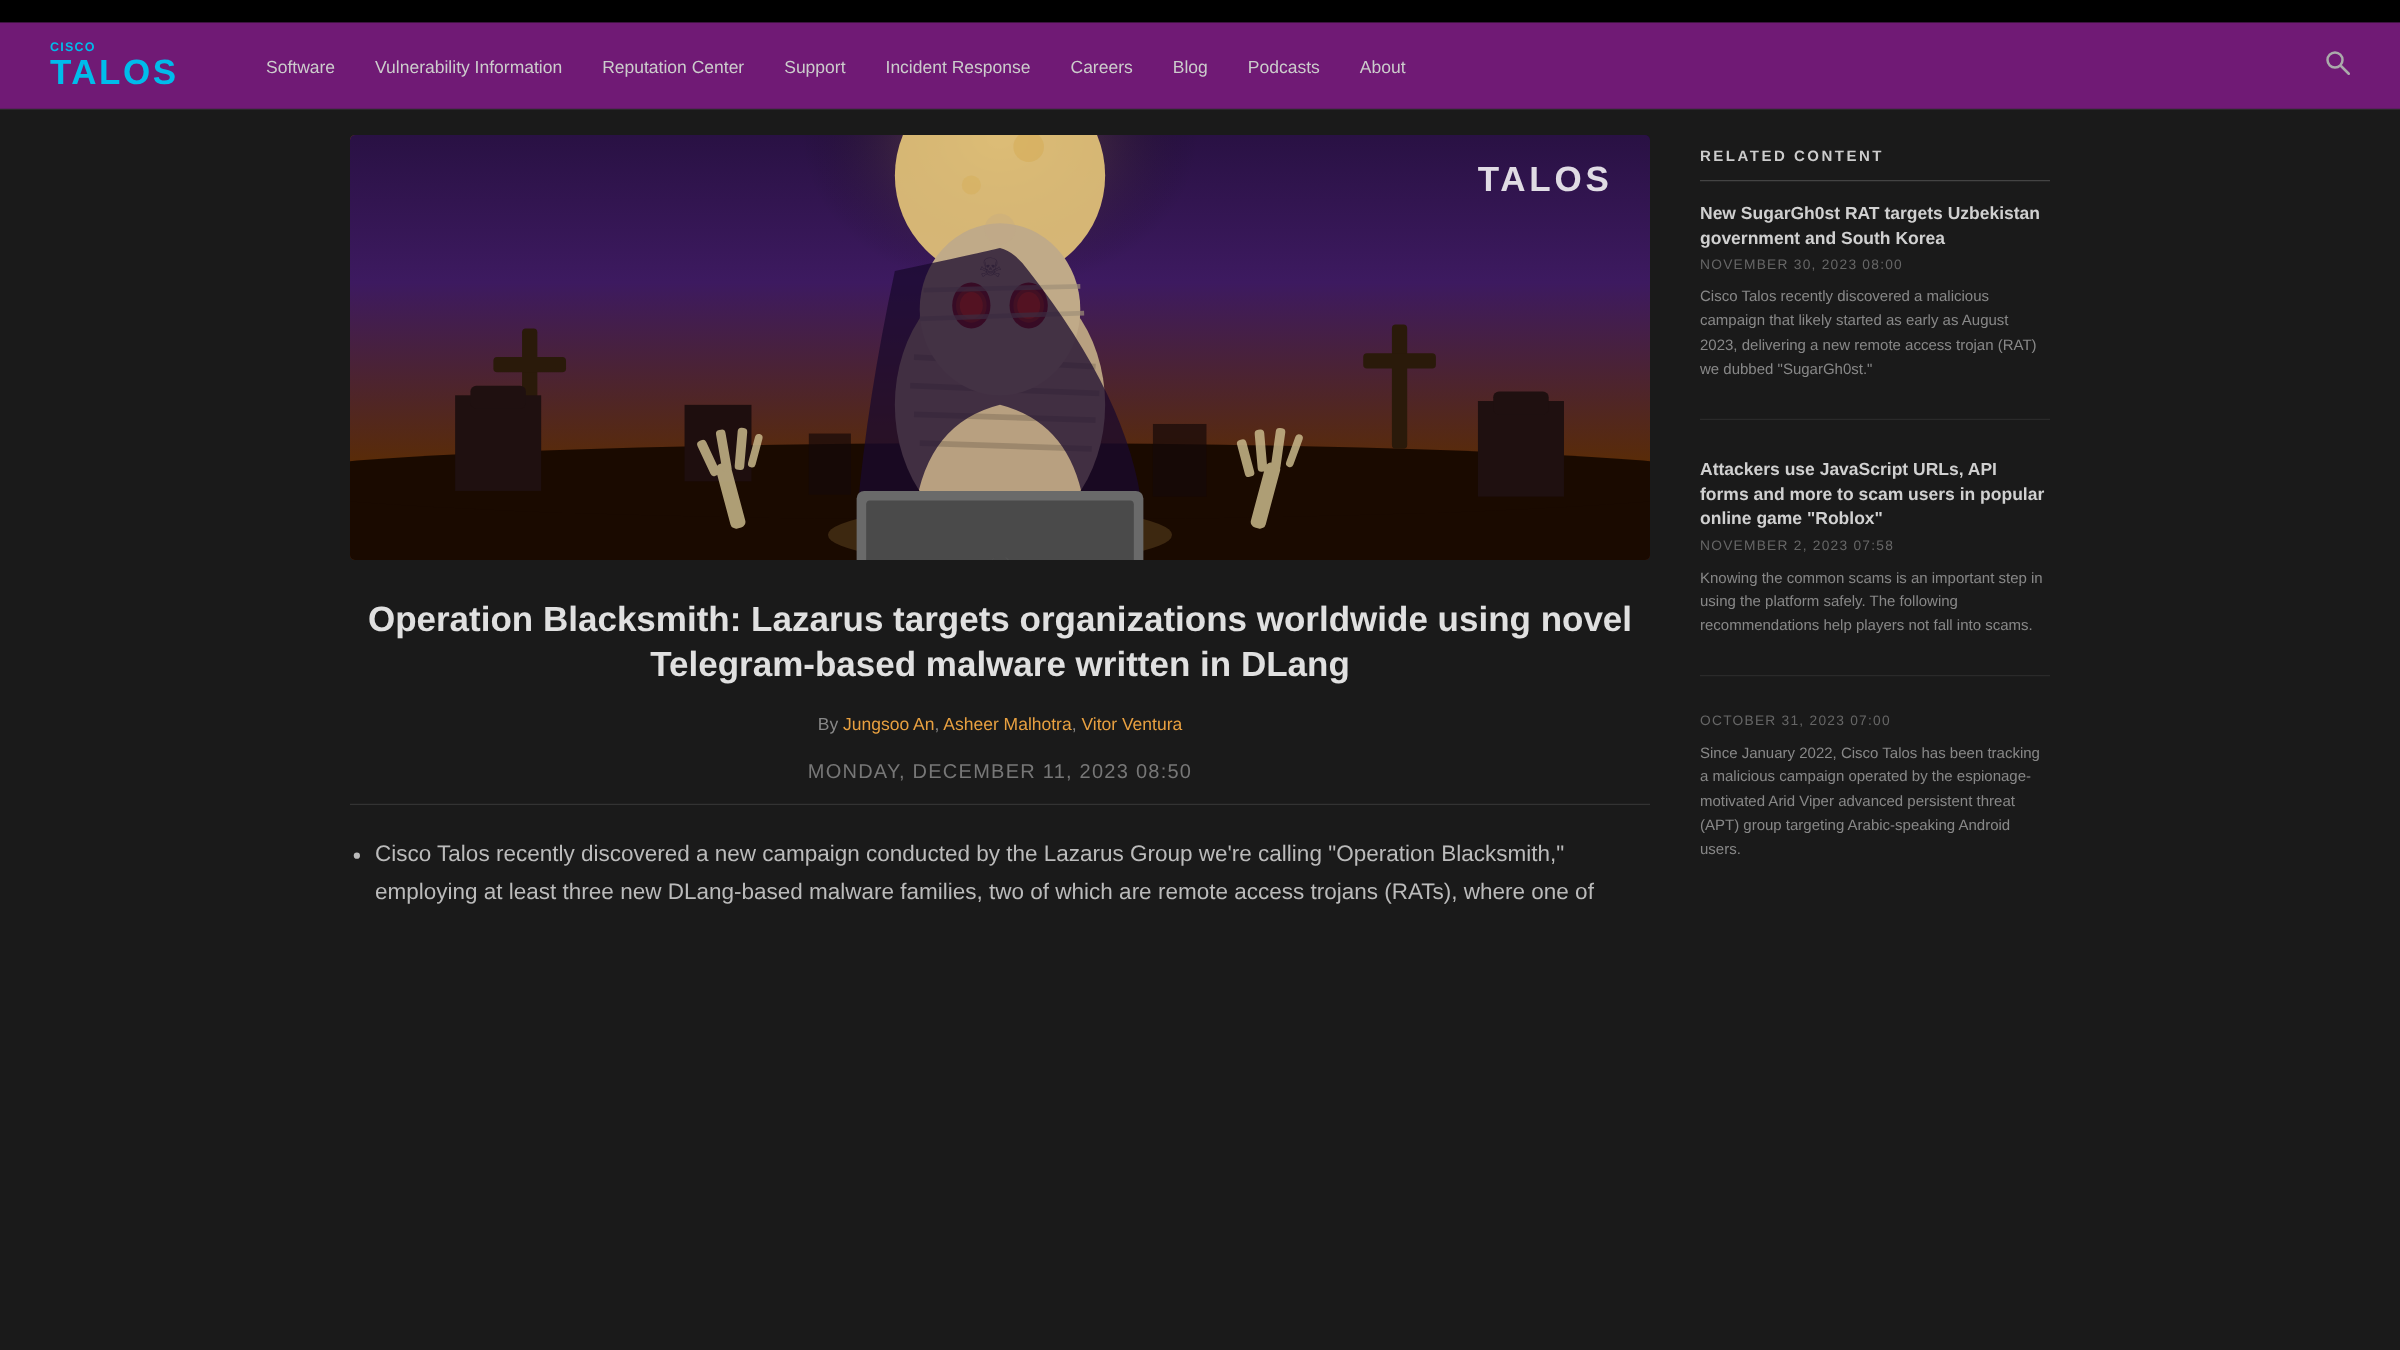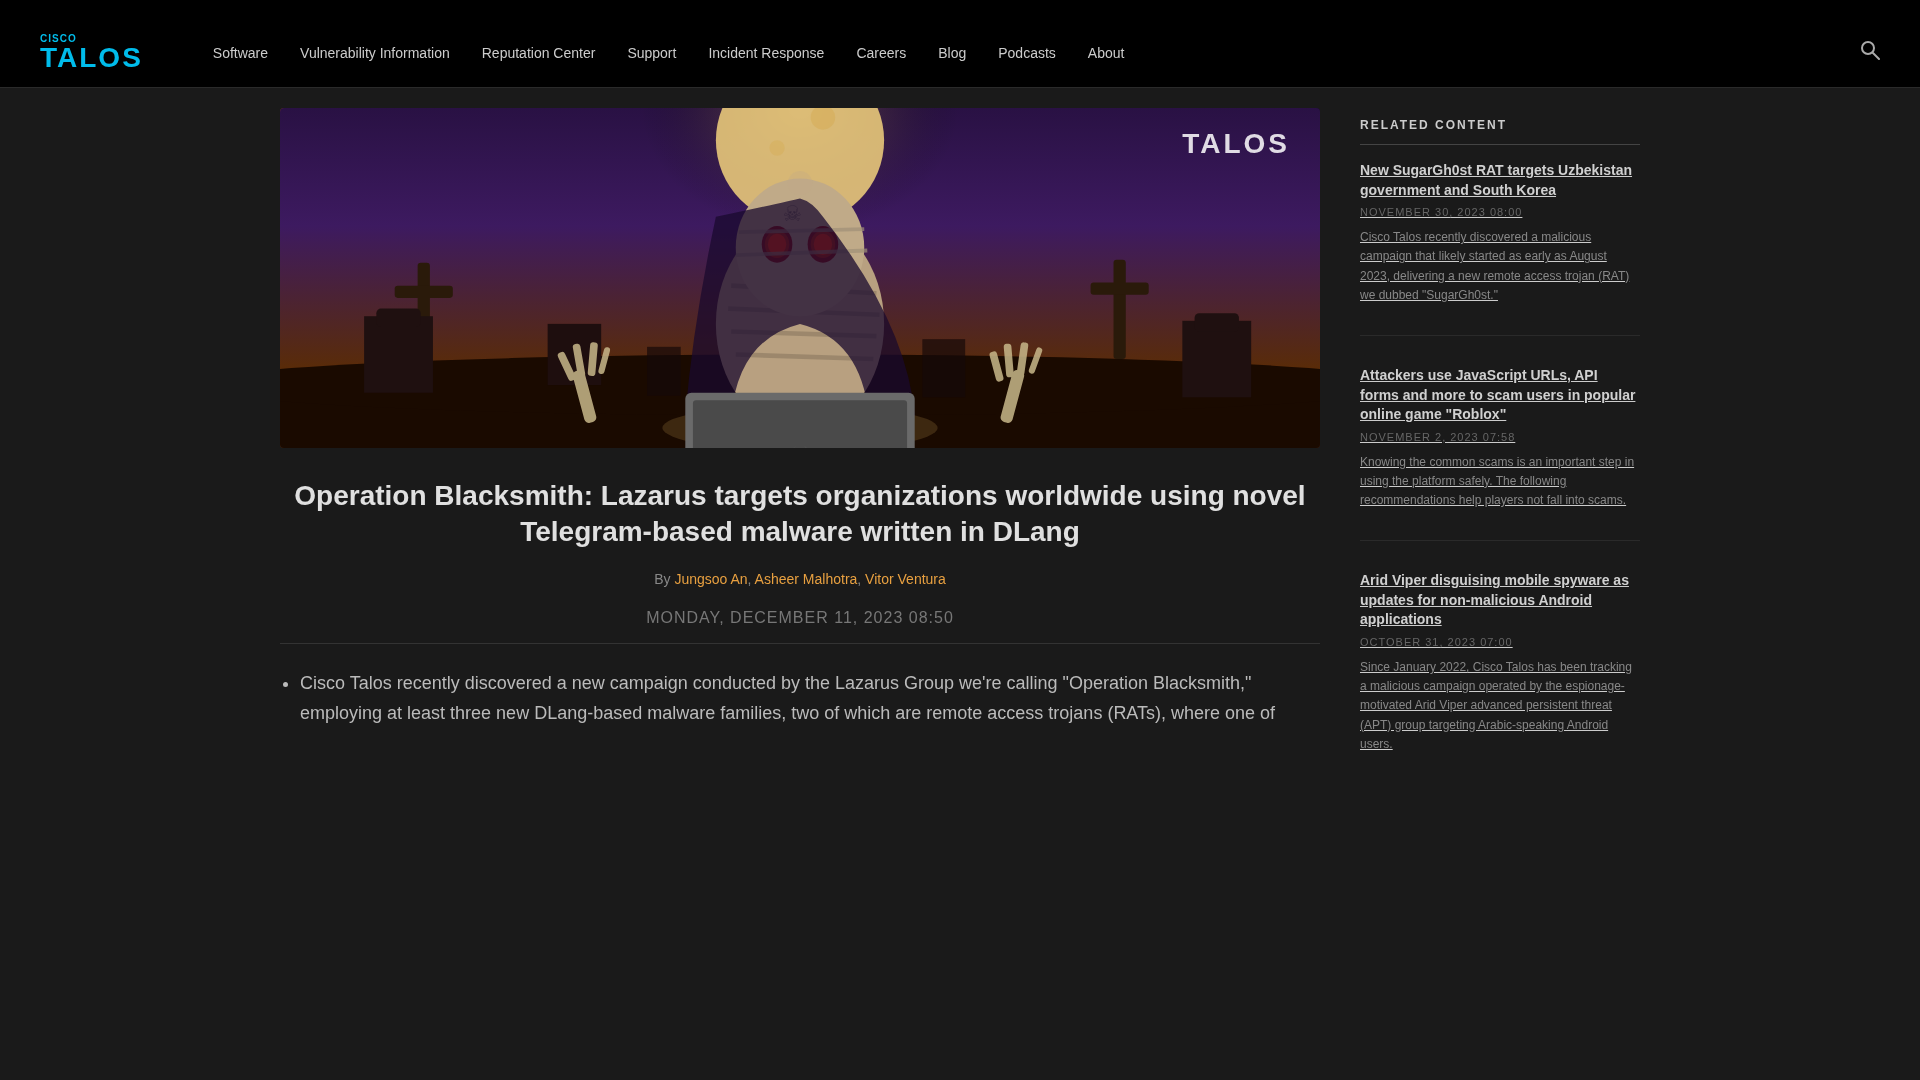--- a/index.html
+++ b/index.html
@@ -6,21 +6,21 @@
     body { background: #1a1a1a; color: #ccc; font-family: 'Arial', sans-serif; font-size: 14px; }
 
     
     .top-bar {
       background: #000;
       height: 18px;
     }
 
     
     nav {
-      background: #000000;
+      background: #701a75;
       display: flex;
       align-items: center;
       padding: 0 40px;
       height: 70px;
       border-bottom: 1px solid #2a2a2a;
       position: relative;
     }
 
     .logo {
       display: flex;
@@ -203,21 +203,20 @@
       text-transform: uppercase;
       margin-bottom: 16px;
       padding-bottom: 12px;
       border-bottom: 1px solid #444;
     }
 
     .related-item {
       margin-bottom: 30px;
       padding-bottom: 30px;
       border-bottom: 1px solid #2a2a2a;
-      text-decoration: underline;
     }
 
     .related-item:last-child {
       border-bottom: none;
     }
 
     .related-item-title {
       color: #d0d0d0;
       font-size: 14px;
       font-weight: bold;
@@ -411,19 +410,18 @@
       <div class="related-item-desc">Cisco Talos recently discovered a malicious campaign that likely started as early as August 2023, delivering a new remote access trojan (RAT) we dubbed "SugarGh0st."</div>
     </div>
 
     <div class="related-item">
       <div class="related-item-title">Attackers use JavaScript URLs, API forms and more to scam users in popular online game "Roblox"</div>
       <div class="related-item-date">NOVEMBER 2, 2023 07:58</div>
       <div class="related-item-desc">Knowing the common scams is an important step in using the platform safely. The following recommendations help players not fall into scams.</div>
     </div>
 
     <div class="related-item">
-      <div class="related-item-title">Arid Viper disguising mobile spyware as updates for non-malicious Android applications</div>
       <div class="related-item-date">OCTOBER 31, 2023 07:00</div>
       <div class="related-item-desc">Since January 2022, Cisco Talos has been tracking a malicious campaign operated by the espionage-motivated Arid Viper advanced persistent threat (APT) group targeting Arabic-speaking Android users.</div>
     </div>
 
   </aside>
 </div>
 
 </body></html>

